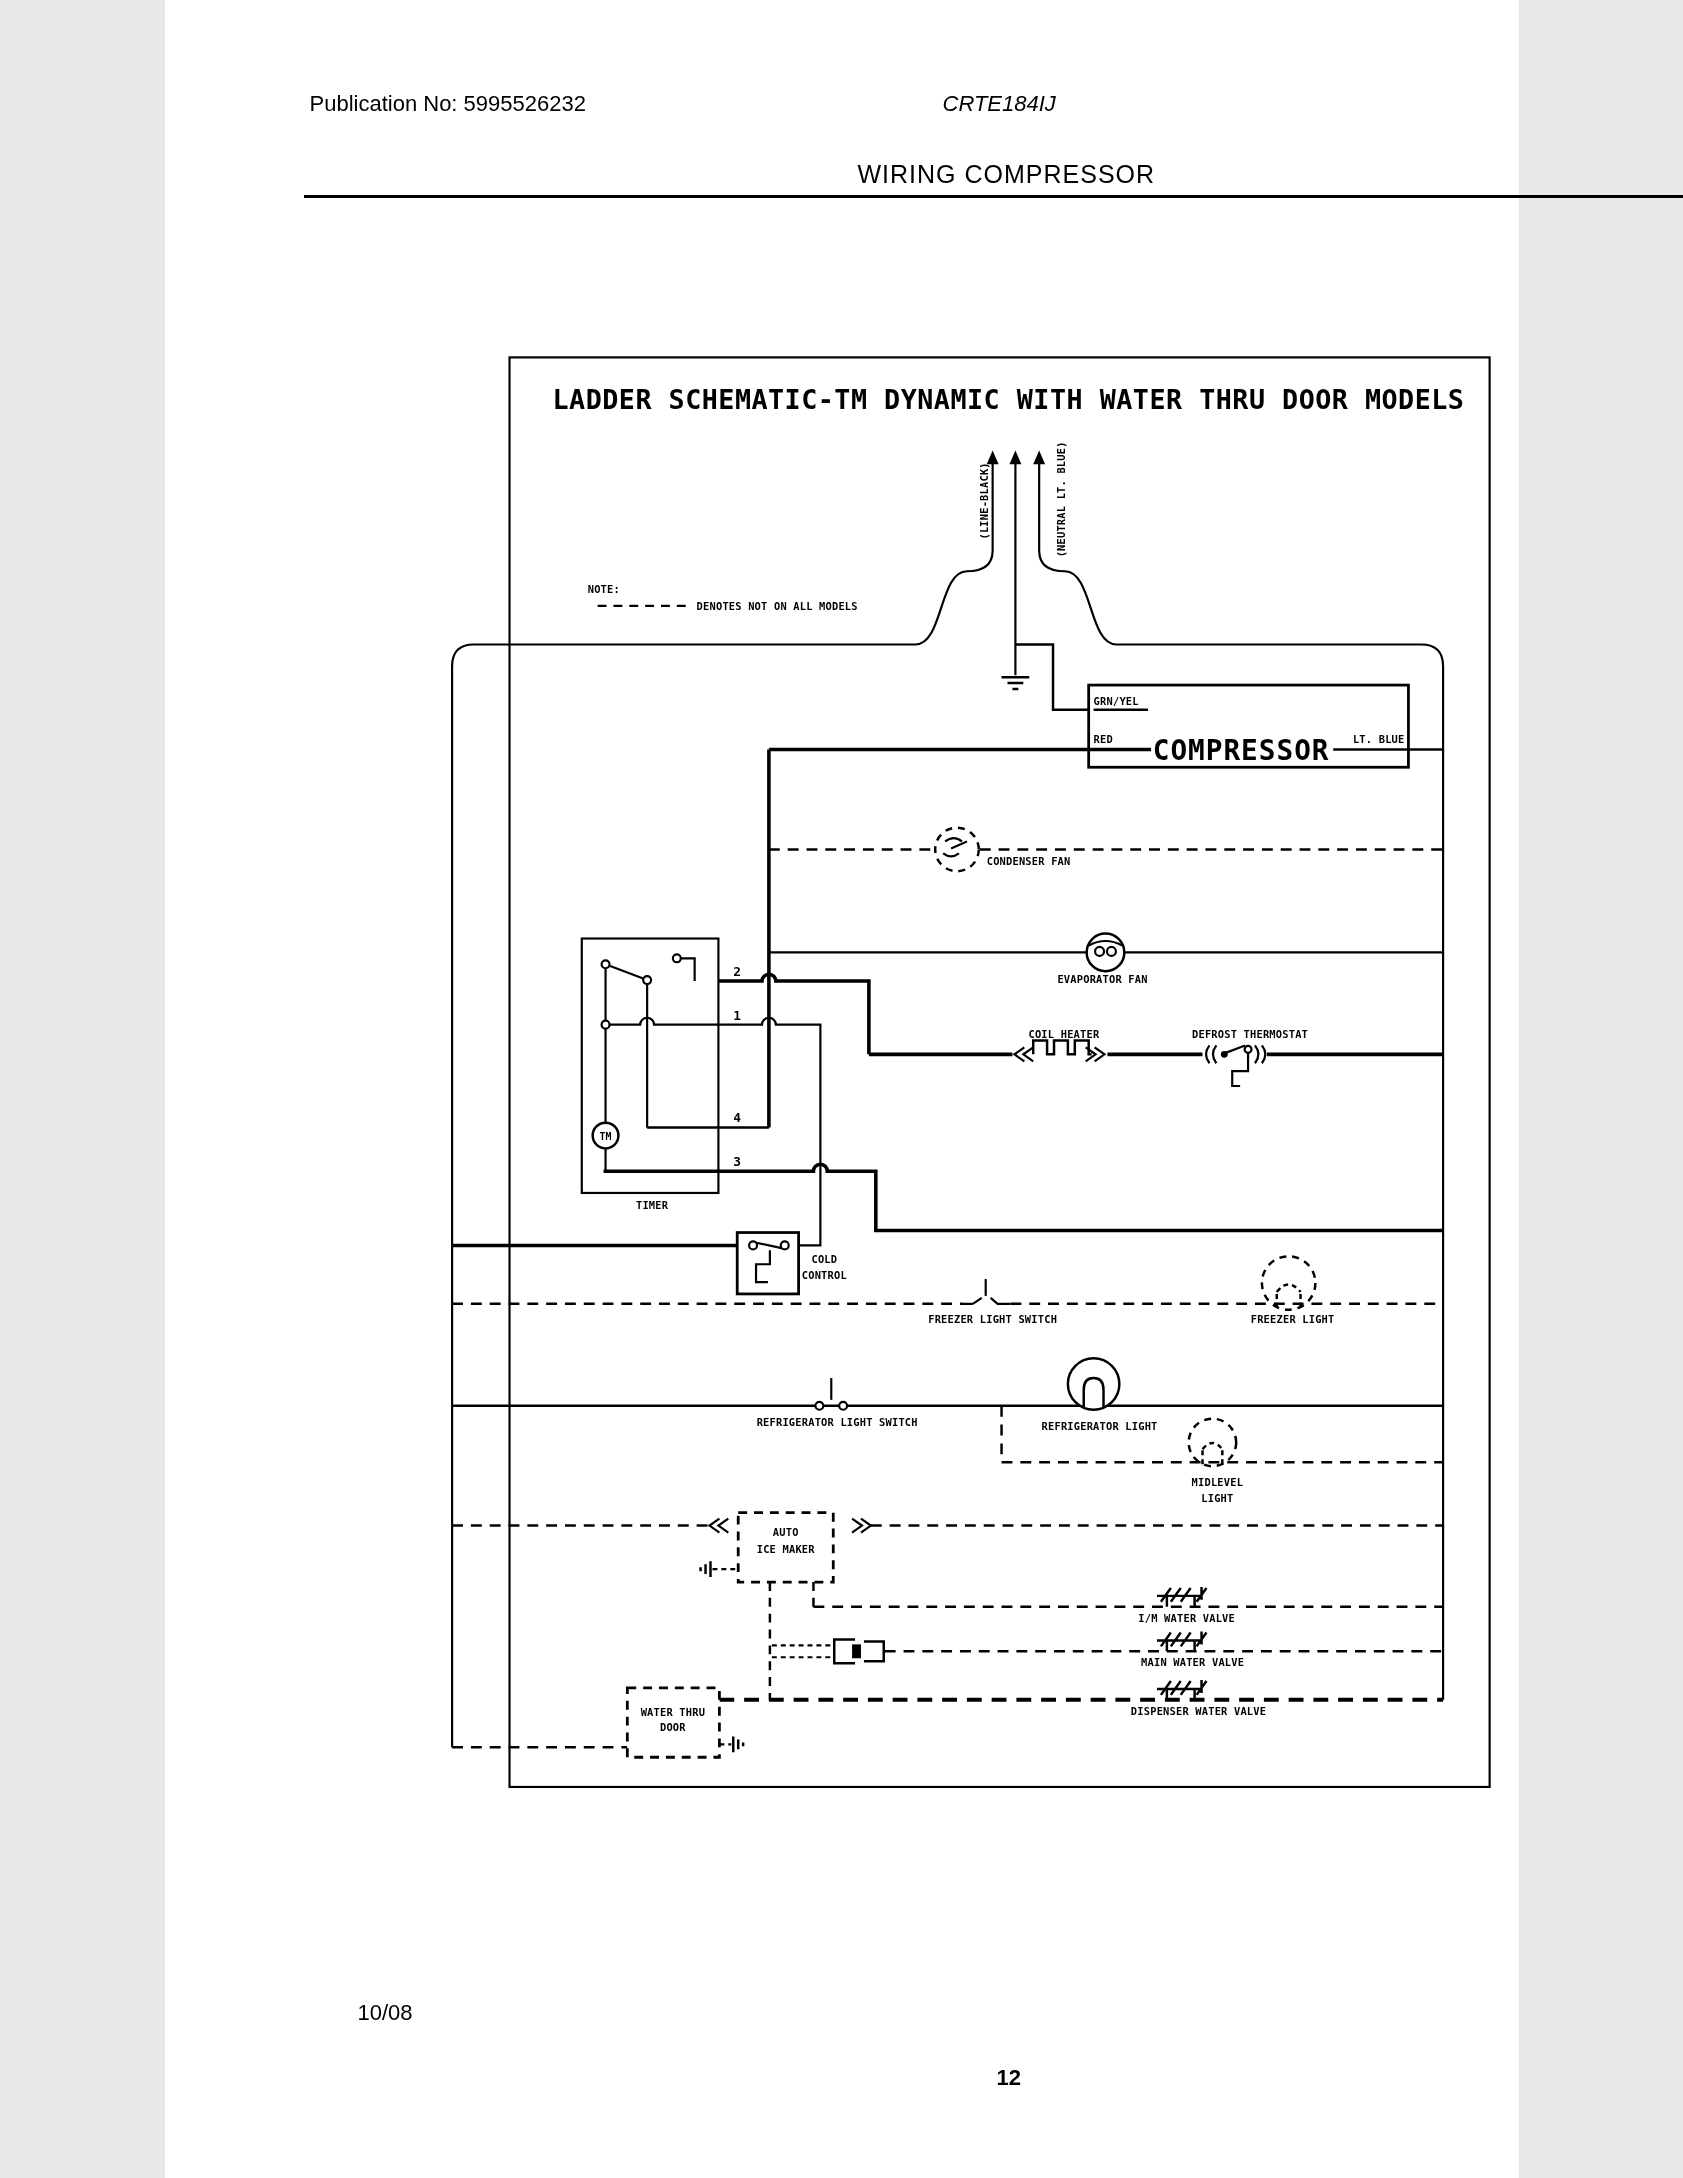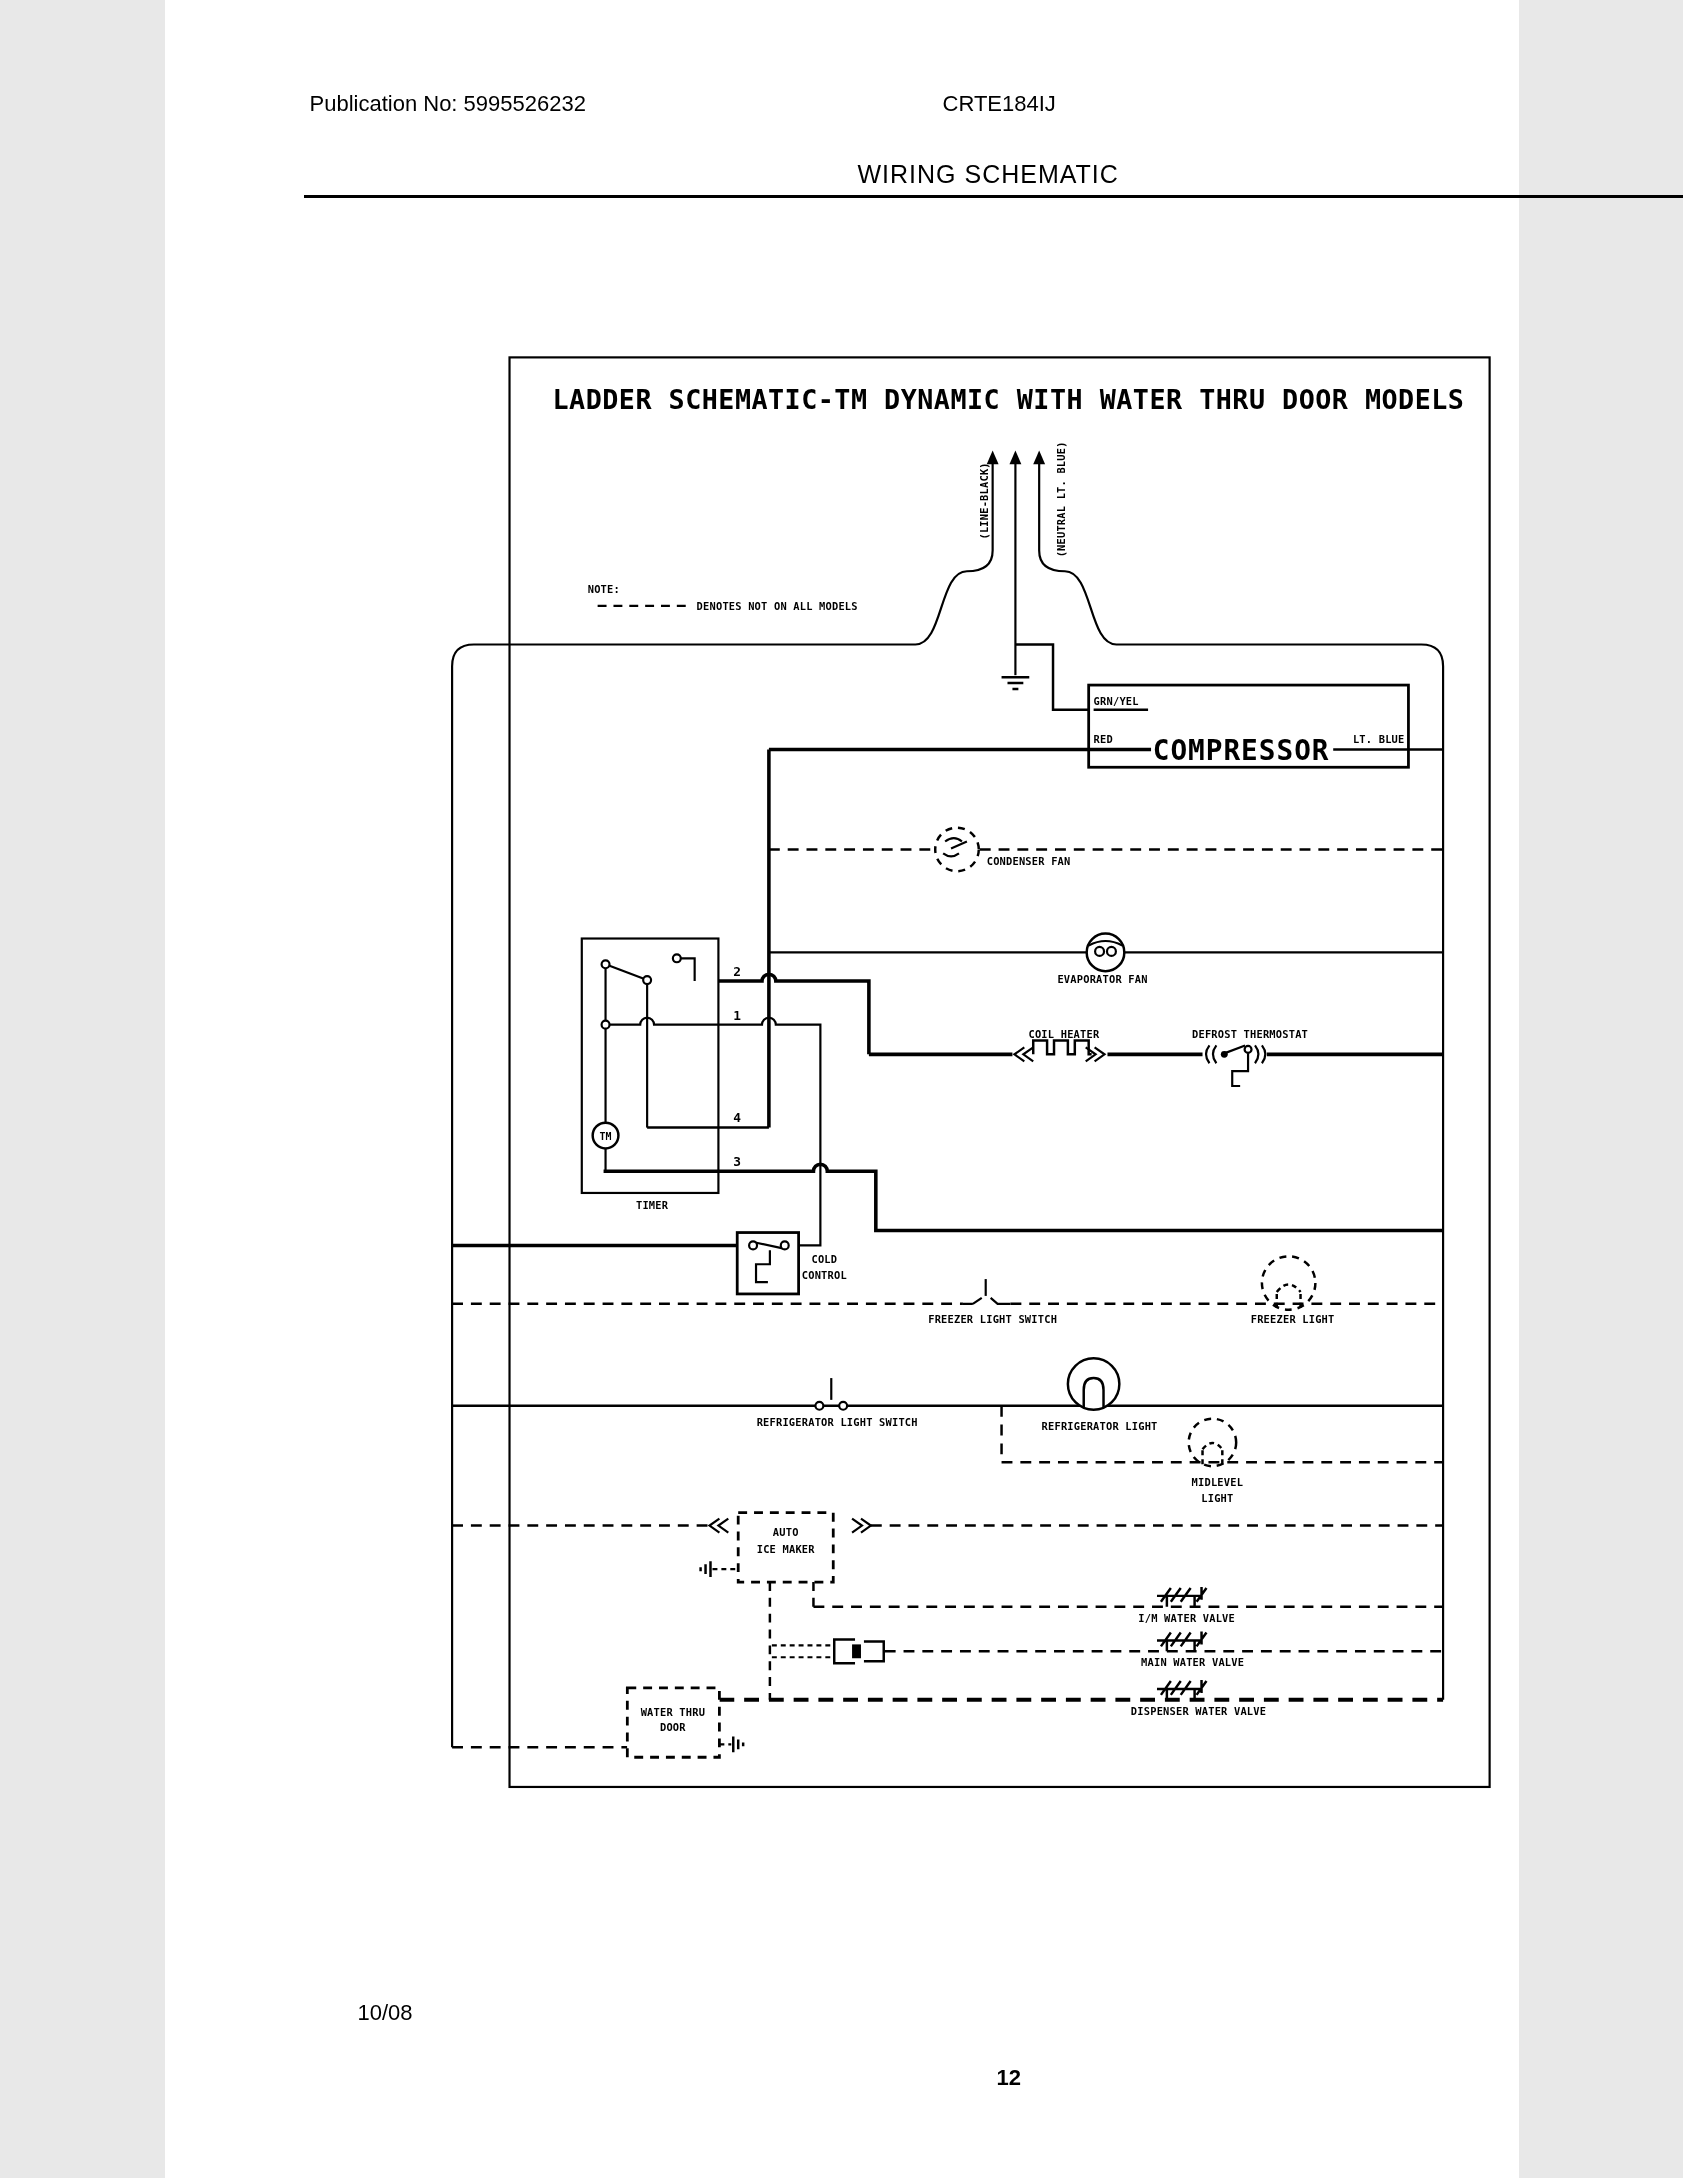--- a/index.html
+++ b/index.html
@@ -1,19 +1,19 @@
 <!DOCTYPE html>
 <html><head>
 <meta charset="utf-8">
 <style>
   html,body{margin:0;padding:0;background:#e8e8e8;}
   .page{position:relative;width:1354px;height:2178px;background:#ffffff;margin:0 auto;
         font-family:"Liberation Sans", sans-serif;color:#000;}
   .hdr-pub{position:absolute;left:145px;top:91px;font-size:22px;}
-  .hdr-model{position:absolute;left:778px;top:91px;font-size:22px;}
+  .hdr-model{position:absolute;left:778px;top:91px;font-size:22px;font-style:italic;}
   .hdr-title{position:absolute;left:693px;top:160px;font-size:25px;letter-spacing:1px;}
   .hdr-rule{position:absolute;left:139px;top:195px;width:1507px;height:3px;background:#000;}
   .ftr-date{position:absolute;left:149px;top:2000px;font-size:22px;margin-left:44px;}
   .ftr-page{position:absolute;left:832px;top:2065px;font-size:22px;font-weight:bold;}
   svg{position:absolute;left:0;top:0;}
   svg *{vector-effect:none;}
   .ln{stroke:#000;fill:none;stroke-width:2.2px;}
   .w25{stroke:#000;fill:none;stroke-width:2.5px;}
   .w28{stroke:#000;fill:none;stroke-width:2.8px;}
   .w36{stroke:#000;fill:none;stroke-width:3.6px;}
@@ -33,21 +33,21 @@
   .big{font-size:27px;letter-spacing:0.5px;text-anchor:middle;}
   .comp{font-size:28px;letter-spacing:1px;text-anchor:middle;}
 </style>
 </head>
 <body>
 
 <div class="page">
 
   <div class="hdr-pub">Publication No: 5995526232</div>
   <div class="hdr-model">CRTE184IJ</div>
-  <div class="hdr-title">WIRING SCHEMATIC</div>
+  <div class="hdr-title">WIRING COMPRESSOR</div>
   <div class="hdr-rule"></div>
 
   <svg width="1683" height="2178" viewBox="0 0 1700 2200">
 
     <g>
       <rect x="348" y="361" width="990" height="1444" class="ln"></rect>
       <text x="852" y="413" class="big">LADDER SCHEMATIC-TM DYNAMIC WITH WATER THRU DOOR MODELS</text>
     </g>
 
     <g>

